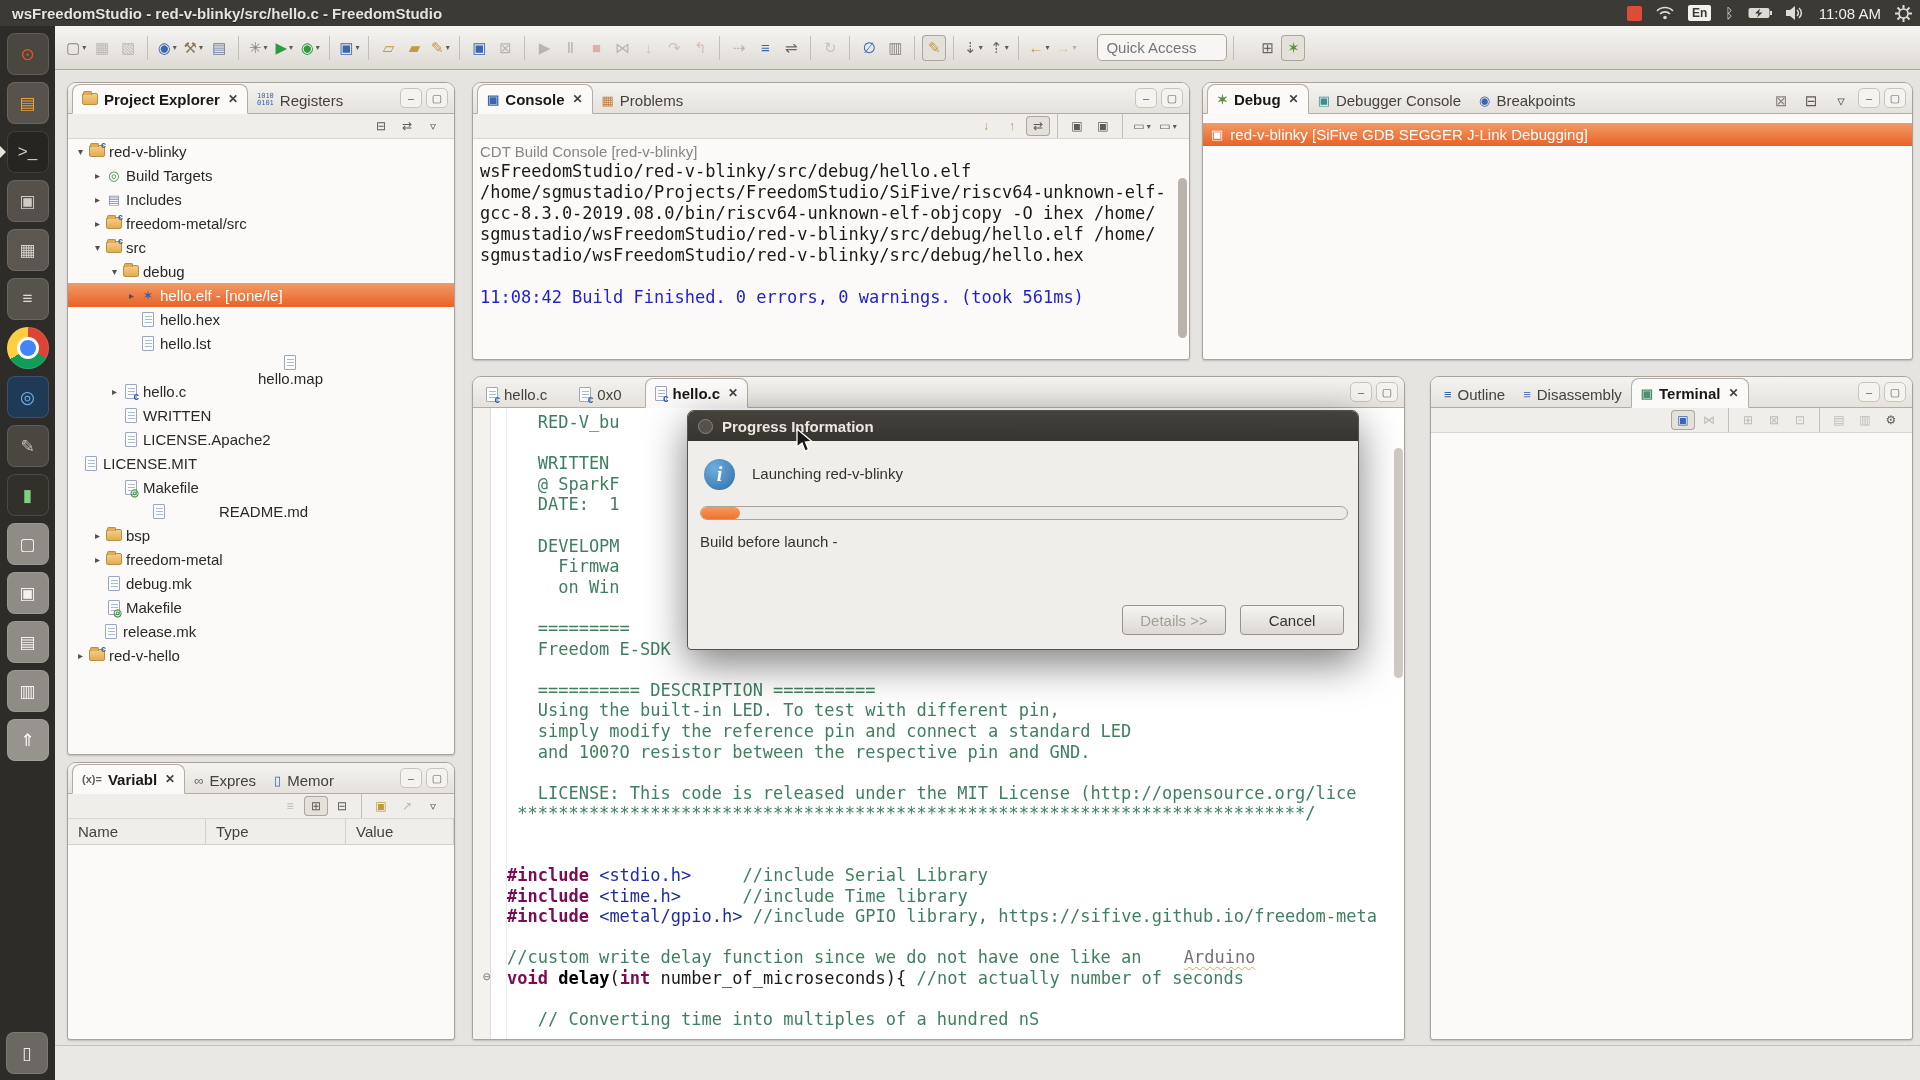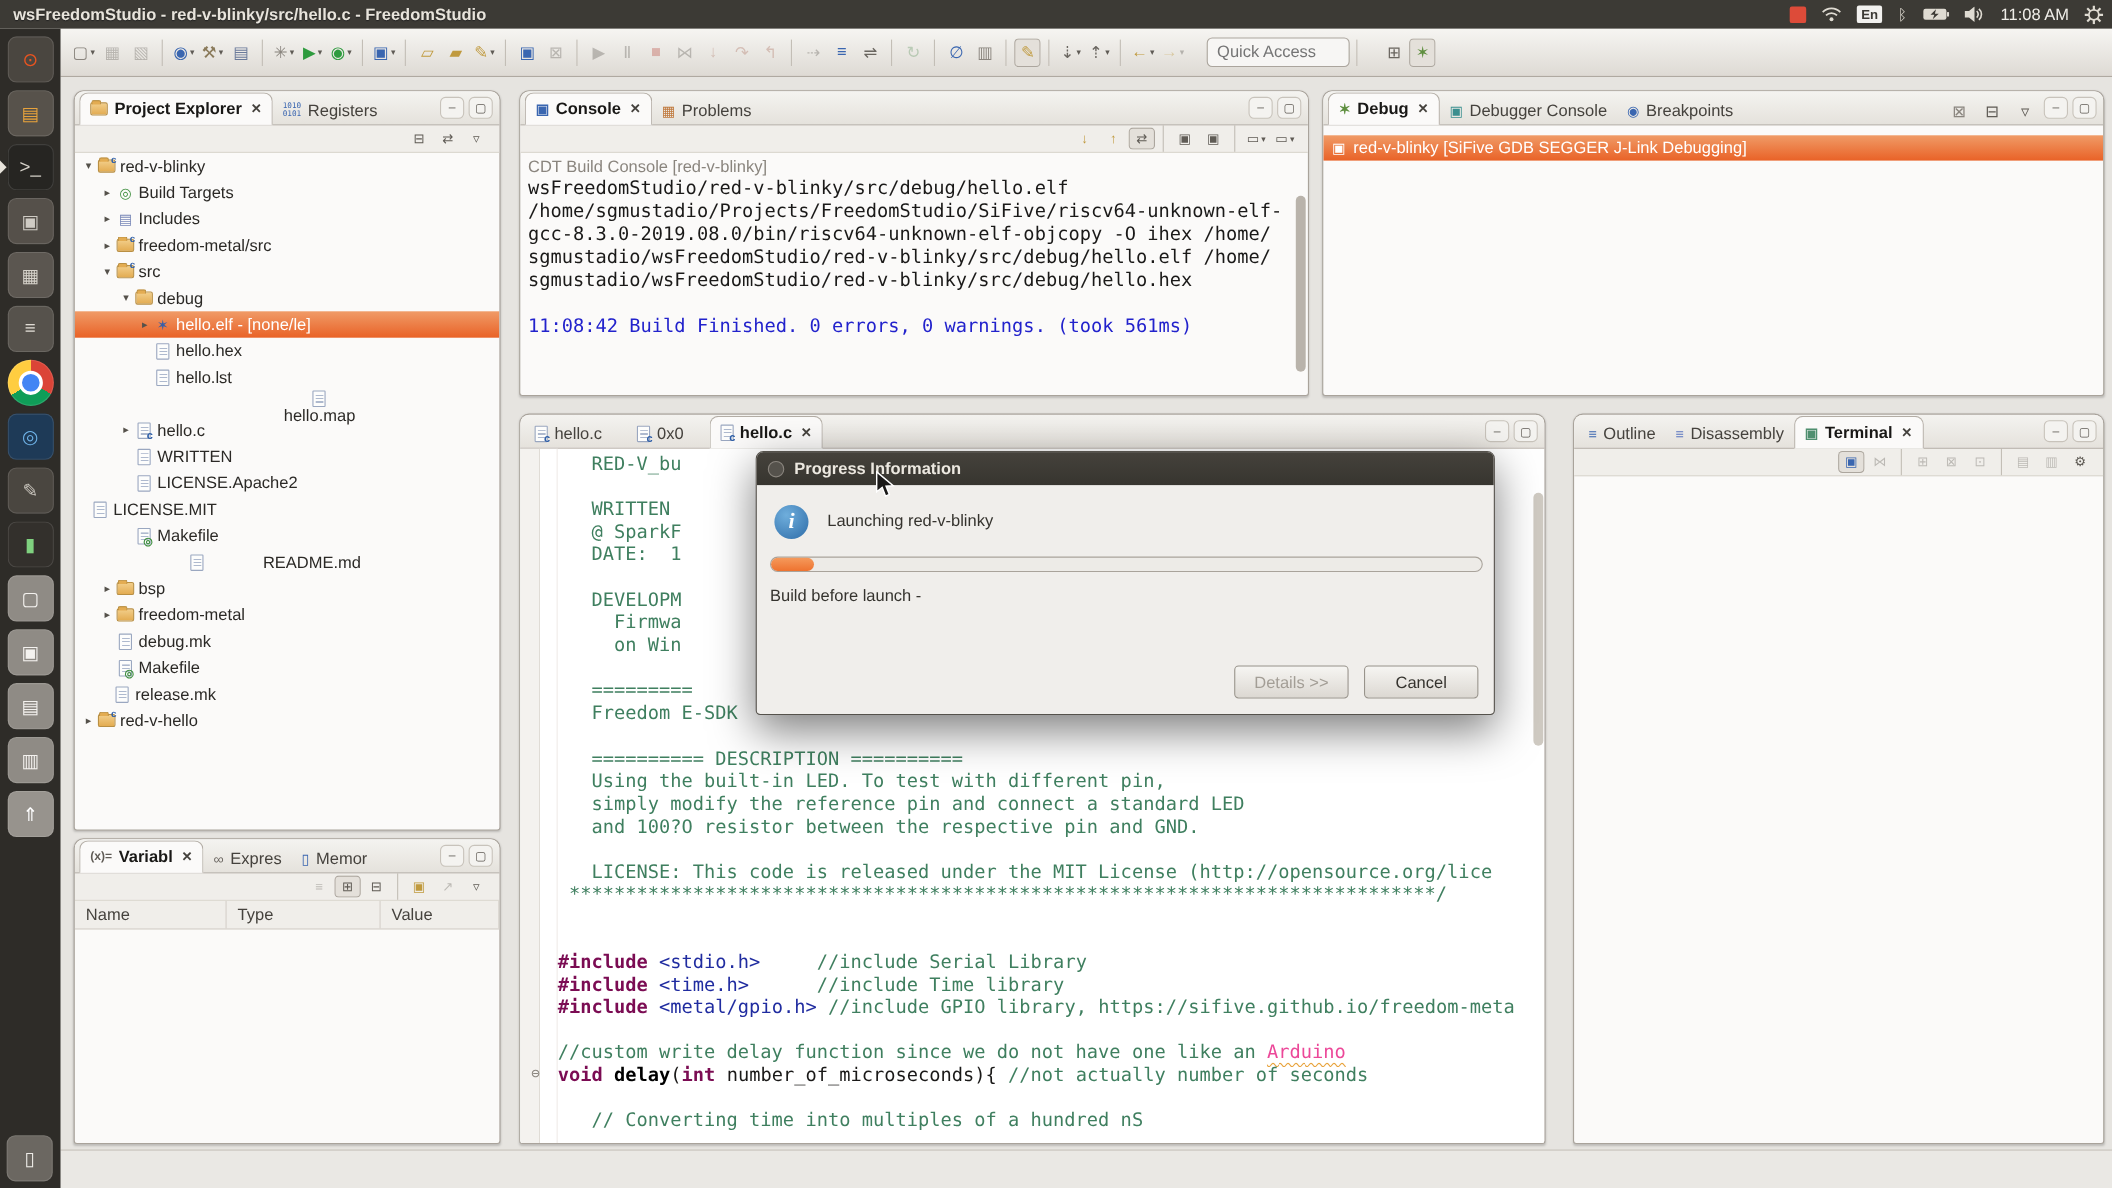--- a/index.html
+++ b/index.html
@@ -84,21 +84,21 @@
   
   #editor { left:472px; top:376px; width:933px; height:664px; }
   #editor .tabbar .tab { margin-right:14px; }
   #ed-body { position:relative; height:633px; background:#FFFFFF; }
   #ed-gutter { position:absolute; left:0; top:0; width:18px; height:100%; background:#F4F2EF; border-right:1px solid #E0DCD6; }
   #ed-fold { position:absolute; left:18px; top:0; width:16px; height:100%; background:#FFF; border-right:1px solid #EFECE8; }
   #ed-code { position:absolute; left:34px; top:4px; right:12px; }
   .cl { font-family:"DejaVu Sans Mono",monospace; font-size:17px; line-height:20.6px; white-space:pre; position:relative; }
   .cl .fold { position:absolute; left:-24px; top:2px; font-size:13px; color:#8A857E; line-height:13px; }
   .sg-com { color:#3F7F5F; }
-  .sg-comsq { color:#ec4899; text-decoration:underline wavy #E8A33C 1px; text-underline-offset:3px; }
+  .sg-comsq { color:#737373; text-decoration:underline wavy #E8A33C 1px; text-underline-offset:3px;margin-left:32px; }
   .sg-dir { color:#7B0C53; font-weight:bold; }
   .sg-inc { color:#202CA0; }
   .sg-kw { color:#7B0C53; font-weight:bold; }
   .sg-fn { color:#000; font-weight:bold; }
   .sg-pl { color:#1A1918; }
   #ed-scroll { position:absolute; right:1px; top:40px; width:9px; height:230px; background:#CFCAC2; border-radius:5px; }
 
   
   #rpanel { left:1430px; top:376px; width:483px; height:664px; }
 
@@ -476,21 +476,21 @@
         </span>
         <span class="lbl">LICENSE.MIT</span>
       </div>
       <div class="trow" style="padding-left: 40px;">
         <span class="arr"></span>
         <span class="icw">
           <span class="ti ti-file mk" data-letter="◎"></span>
         </span>
         <span class="lbl">Makefile</span>
       </div>
-      <div class="trow" style="padding-left: 40px; gap: 48px;">
+      <div class="trow" style="padding-left: 20px; gap: 48px;">
         <span class="arr"></span>
         <span class="icw">
           <span class="ti ti-file"></span>
         </span>
         <span class="lbl">README.md</span>
       </div>
       <div class="trow" style="padding-left: 23px;">
         <span class="arr">▸</span>
         <span class="icw">
           <span class="ti ti-folder"></span>

